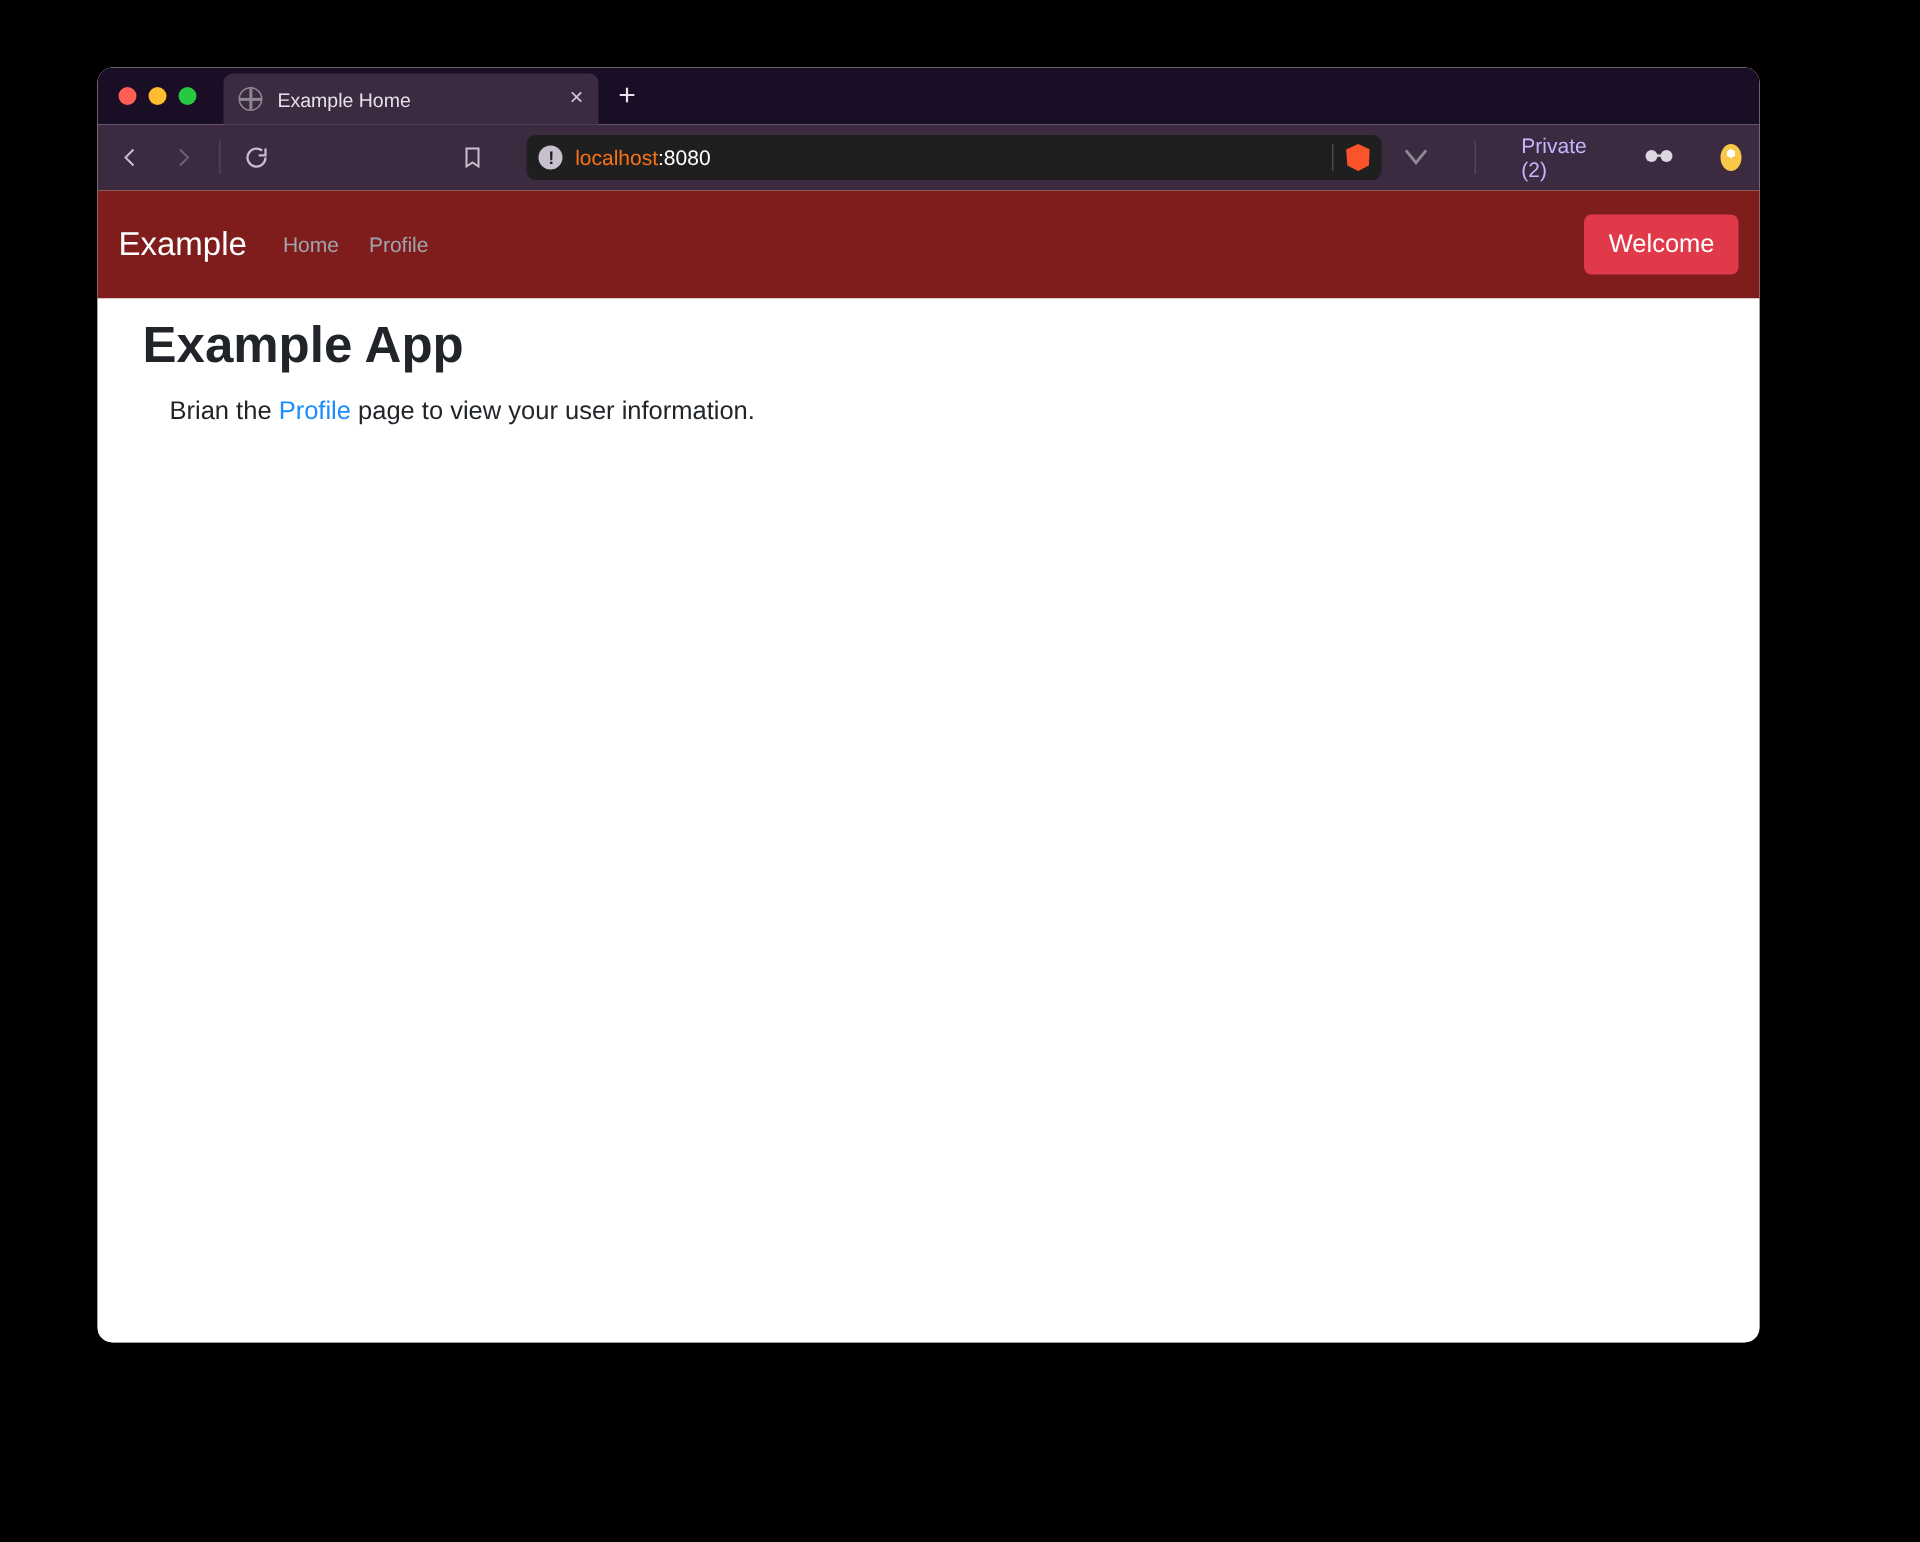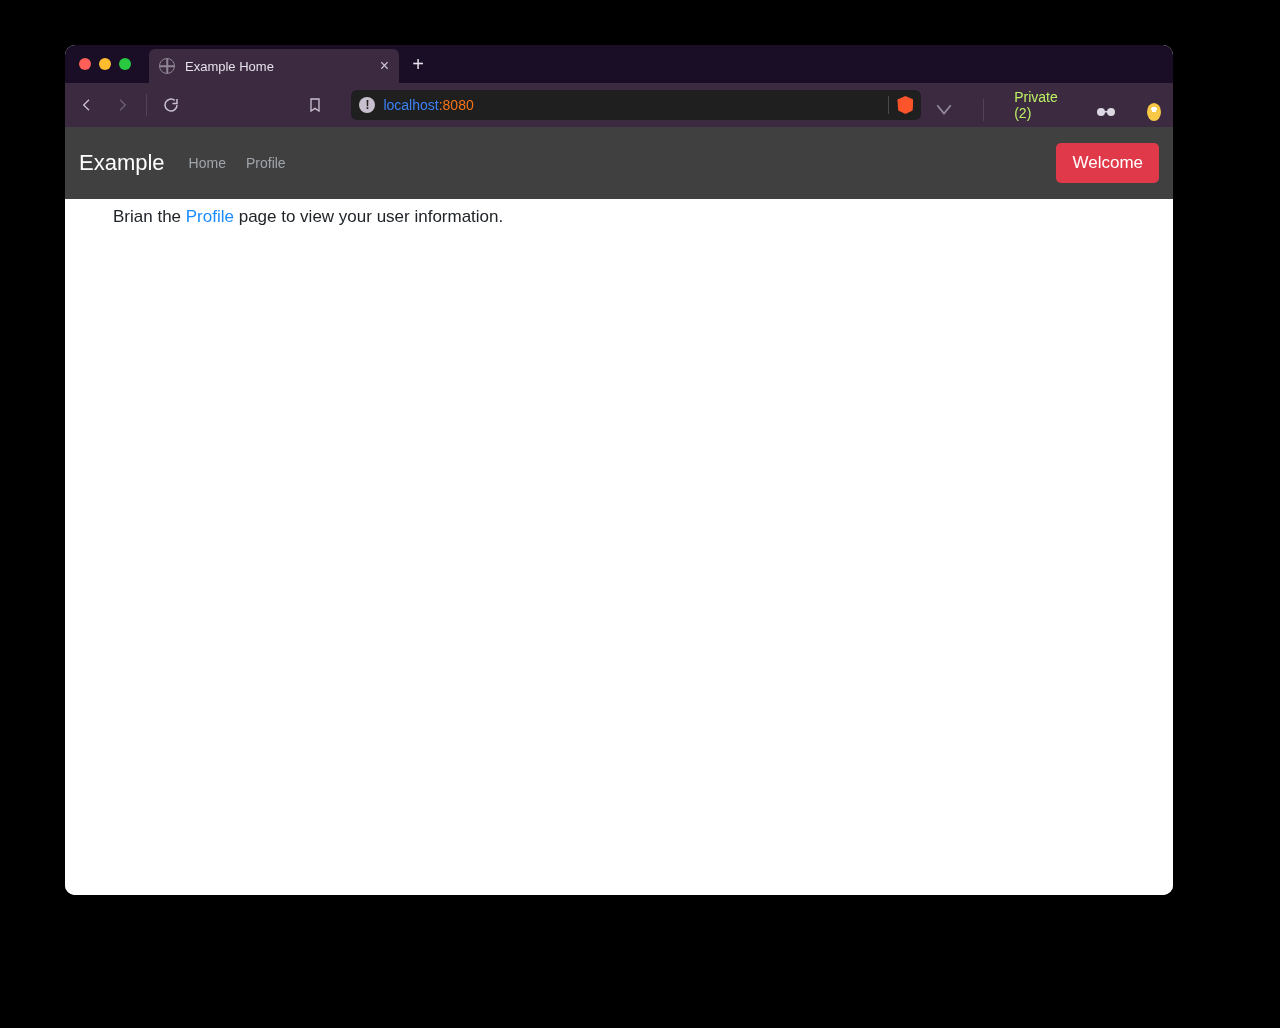--- a/index.html
+++ b/index.html
@@ -101,45 +101,45 @@
       gap:8px;
       color:#e8e3ed;
       font-size: 14px;
       margin-left: 12px;
     }
     .addressbar .lock {
       width:16px;height:16px;border-radius:50%;background:#c9c0cf;
       display:flex;align-items:center;justify-content:center;
       color:#1f1f1f;font-weight:700;font-size:12px;
     }
-    .addressbar .host-main { color:#3b82f6; }
-    .addressbar .host-port { color:#f97316; }
+    .addressbar .host-main { color:#f97316; }
+    .addressbar .host-port { color:#ffffff; }
     .addressbar .spacer { flex:1; }
     .addressbar .sep { width:1px; height:18px; background:#4a4a4a; }
     .brave-icon {
       width:16px;height:18px;
       background:#fb542b;
       clip-path: polygon(50% 0, 100% 20%, 95% 80%, 50% 100%, 5% 80%, 0 20%);
     }
 
     .tool-right {
       margin-left:auto;
-      display:flex; align-items:flex-end; gap:30px;
-      color:#bef264; font-size:14px;
+      display:flex; align-items:center; gap:30px;
+      color:#c4b5fd; font-size:14px;
     }
     .vpn-icon svg { stroke:#8f8896; fill:none; stroke-width:2.5; }
     .sunglasses svg { fill:#ddd7e2; }
     .avatar {
       width:18px;height:18px;border-radius:50%;
       background: radial-gradient(circle at 50% 35%, #fff 0 20%, #f9c846 20% 100%);
     }
 
     
     .app-navbar {
-      background:#404040;
+      background:#7f1d1d;
       height: 72px;
       display:flex; align-items:center;
       padding: 0 14px;
     }
     .brand { color:#fff; font-size:22px; font-weight:500; margin-right:14px; }
     .navlink { color:#9fa5ab; font-size:14px; margin: 0 10px; text-decoration:none; cursor:pointer; }
     .logout {
       margin-left:auto;
       background:#e0394a;
       color:#fff; border:none;
@@ -232,18 +232,19 @@
   </div>
 
   <div class="app-navbar">
     <span class="brand">Example</span>
     <a class="navlink">Home</a>
     <a class="navlink">Profile</a>
     <button class="logout">Welcome</button>
   </div>
 
   <div class="page">
+    <h1>Example App</h1>
     <p>
       <span>Brian the </span><a class="link">Profile</a><span> page to view your user information.</span>
     </p>
   </div>
 
 </div>
 
 </body></html>

